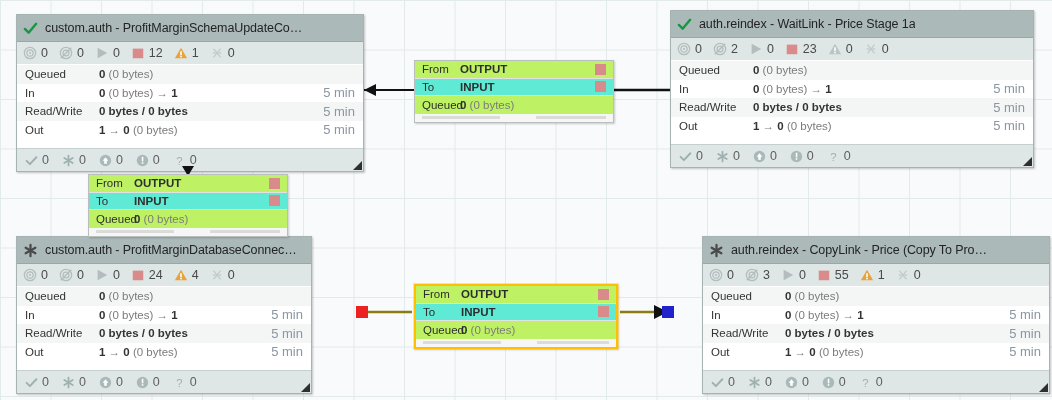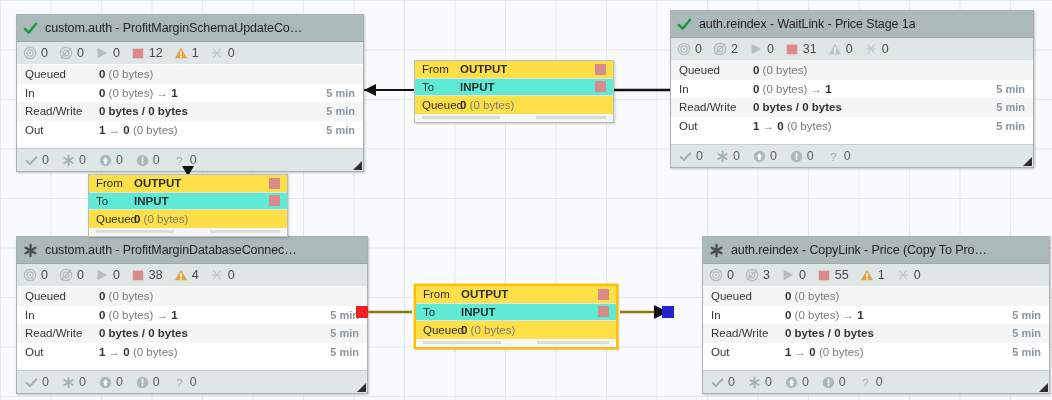--- a/index.html
+++ b/index.html
@@ -69,21 +69,21 @@
     height:18.5px;
     font-size:11.5px;
     padding:0 8px;box-sizing:border-box;
     color:#303030;
   }
   .srow.alt{background:#f4f6f6;}
   .srow .lab{width:74px;flex:0 0 74px;color:#333;}
   .srow .val{flex:1 1 auto;color:#333;}
   .srow .val b{font-weight:bold;}
   .srow .val .dim{color:#7b7b7b;font-weight:normal;}
-  .srow .tm{flex:0 0 auto;color:#8a96a0;font-size:11px;font-weight:bold;}
+  .srow .tm{flex:0 0 auto;color:#8a96a0;font-size:13px;}
   .spacer{height:9px;background:#fff;}
 
   
   .pfoot{
     background:#dfe6e6;
     height:23px;display:flex;align-items:center;
     padding:0 8px;box-sizing:border-box;
     border-top:1px solid #c5cfcf;
     position:relative;
   }
@@ -109,21 +109,21 @@
     border:2px solid #ffbf00;
     box-shadow:0 0 0 1px rgba(255,191,0,.35),1px 1px 2px rgba(0,0,0,.18);
   }
   .crow{
     display:flex;align-items:center;
     height:17.5px;font-size:11.5px;
     padding:0 7px;box-sizing:border-box;
     border-bottom:1px solid #e2e2e2;
     color:#2d2d2d;
   }
-  .crow.white{background:#fde047;}
+  .crow.white{background:#bef264;}
   .crow.grey{background:#5eead4;}
   .crow .ck{width:38px;flex:0 0 38px;}
   .crow .cv{flex:1 1 auto;font-weight:bold;}
   .crow .cv.norm{font-weight:normal;}
   .crow .cv .dim{color:#7b7b7b;font-weight:normal;}
   .swatch{
     width:11px;height:11px;background:#d98b8b;flex:0 0 auto;
   }
   .cbar{display:flex;gap:4px;padding:2px 7px 3px 7px;background:#f6f6f6;}
   .cbar i{display:block;height:3px;background:#d9dcd9;}
@@ -316,21 +316,21 @@
     <span class="cnt">
       <svg width="14" height="14" viewBox="0 0 16 16">
           <polygon points="3,2 14,8 3,14" fill="#b3bdbd"></polygon>
         </svg>
       <span class="num">0</span>
     </span>
     <span class="cnt">
       <svg width="14" height="14" viewBox="0 0 16 16">
           <rect x="2" y="3" width="12" height="11" fill="#d98b8b"></rect>
         </svg>
-      <span class="num">31</span>
+      <span class="num">23</span>
     </span>
     <span class="cnt">
       <svg width="14" height="14" viewBox="0 0 16 16">
           <polygon points="8,2 15,14 1,14" fill="#b9c4c4"></polygon>
           <rect x="7.1" y="6" width="1.8" height="4.6" fill="#fff"></rect>
           <rect x="7.1" y="11.3" width="1.8" height="1.7" fill="#fff"></rect>
         </svg>
       <span class="num">0</span>
     </span>
     <span class="cnt">
@@ -400,21 +400,21 @@
     <span class="cnt">
       <svg width="13" height="13" viewBox="0 0 16 16">
           <text x="8" y="13" font-size="14" font-family="Liberation Sans, sans-serif" fill="#9fb0b0" text-anchor="middle">?</text>
         </svg>
       <span class="num">0</span>
     </span>
     <span class="resize"></span>
   </div>
 </div>
 
-<div class="proc" id="proc2" style="left:16px;top:236px;width:352px;">
+<div class="proc" id="proc2" style="left:16px;top:236px;width:296px;">
   <div class="proc-head">
     <span class="statusicon">
       <svg width="15" height="15" viewBox="0 0 16 16">
           <g stroke="#4a4a4a" stroke-width="2.4" stroke-linecap="round">
             <line x1="8" y1="2" x2="8" y2="14"></line>
             <line x1="2.8" y1="5" x2="13.2" y2="11"></line>
             <line x1="13.2" y1="5" x2="2.8" y2="11"></line>
           </g>
         </svg>
     </span>
@@ -441,21 +441,21 @@
     <span class="cnt">
       <svg width="14" height="14" viewBox="0 0 16 16">
           <polygon points="3,2 14,8 3,14" fill="#b3bdbd"></polygon>
         </svg>
       <span class="num">0</span>
     </span>
     <span class="cnt">
       <svg width="14" height="14" viewBox="0 0 16 16">
           <rect x="2" y="3" width="12" height="11" fill="#d98b8b"></rect>
         </svg>
-      <span class="num">38</span>
+      <span class="num">24</span>
     </span>
     <span class="cnt">
       <svg width="14" height="14" viewBox="0 0 16 16">
           <polygon points="8,2 15,14 1,14" fill="#e8a33d"></polygon>
           <rect x="7.1" y="6" width="1.8" height="4.6" fill="#fff"></rect>
           <rect x="7.1" y="11.3" width="1.8" height="1.7" fill="#fff"></rect>
         </svg>
       <span class="num">4</span>
     </span>
     <span class="cnt">

